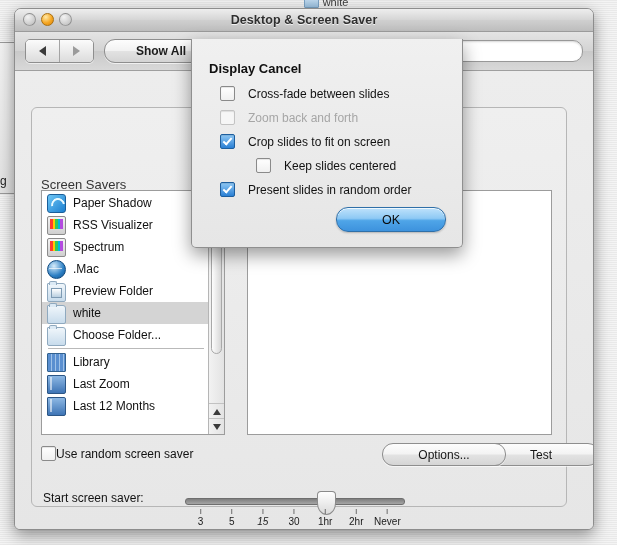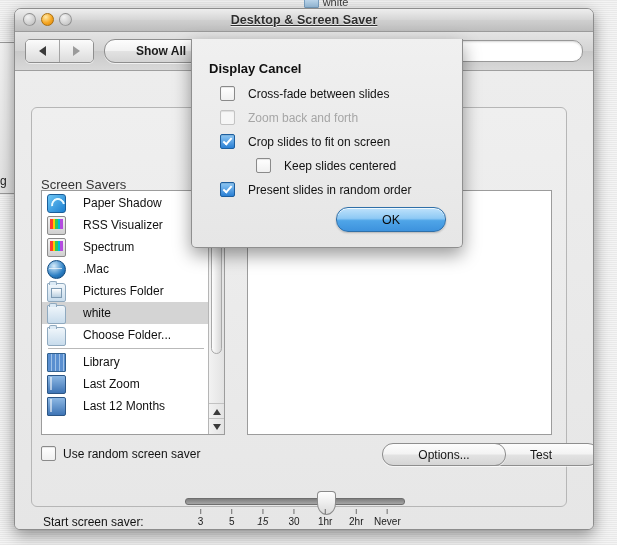--- a/index.html
+++ b/index.html
@@ -90,21 +90,20 @@
     display: flex;
     align-items: center;
     justify-content: center;
   }
   #window-title {
     font-size: 12.5px;
     font-weight: bold;
     color: #2f2f2f;
     text-shadow: 0 1px 0 rgba(255,255,255,0.75);
     letter-spacing: .1px;
-    text-decoration: underline;
   }
   .traffic-lights {
     position: absolute;
     left: 8px; top: 4px;
     display: flex; gap: 5px;
   }
   .tl {
     width: 13px; height: 13px;
     border-radius: 50%;
     border: 1px solid rgba(0,0,0,0.30);
@@ -259,21 +258,21 @@
   #ss-list {
     flex: 1;
     overflow: hidden;
     padding-top: 1px;
   }
   .ss-item {
     height: 22px;
     display: flex;
     align-items: center;
     padding-left: 5px;
-    gap: 17px;
+    gap: 7px;
     font-size: 12px;
     color: #111;
   }
   .ss-item.selected { background: #d4d4d4; }
   .ss-sep {
     height: 1px;
     background: #b9b9b9;
     margin: 2px 4px 2px 6px;
   }
   .ss-icon { width: 17px; height: 17px; flex: 0 0 auto; position: relative; }
@@ -400,21 +399,21 @@
     left: 232px; top: 104px;
     font-size: 11px;
     color: #3a3a3a;
     opacity: .30;
   }
 
   
   #random-row {
     position: absolute;
     left: 26px; top: 375px;
-    display: flex; align-items: center; gap: 7px;
+    display: flex; align-items: center; 
   }
 
   .cb {
     width: 13px; height: 13px;
     border: 1px solid #8a8a8a;
     border-radius: 2px;
     background: linear-gradient(180deg,#ffffff,#f0f0f0);
     box-shadow: inset 0 1px 1px rgba(0,0,0,.10);
     flex: 0 0 auto;
     position: relative;
@@ -450,21 +449,21 @@
     color: #161616;
     display: flex; align-items: center; justify-content: center;
     box-shadow: 0 1px 0 rgba(255,255,255,.6);
   }
   #options-btn { position: absolute; left: 367px; top: 372px; min-width: 90px; }
   #test-btn    { position: absolute; left: 468px; top: 372px; min-width: 82px; }
 
   
   #slider-label {
     position: absolute;
-    left: 28px; top: 444px;
+    left: 28px; top: 420px;
     font-size: 12px; color: #121212;
   }
   #slider-track {
     position: absolute;
     left: 170px; top: 427px;
     width: 218px; height: 5px;
     border-radius: 3px;
     background: linear-gradient(180deg,#7e7e7e,#a5a5a5);
     border: 1px solid #6e6e6e;
   }
@@ -606,21 +605,21 @@
           <div class="ss-item">
             <span class="ss-icon ic-monitor"></span>
             <span>Spectrum</span>
           </div>
           <div class="ss-item">
             <span class="ss-icon ic-mac"></span>
             <span>.Mac</span>
           </div>
           <div class="ss-item">
             <span class="ss-icon ic-folder ic-folder-pic"></span>
-            <span>Pictures Folder</span>
+            <span>Preview Folder</span>
           </div>
           <div class="ss-item selected">
             <span class="ss-icon ic-folder"></span>
             <span>white</span>
           </div>
           <div class="ss-item">
             <span class="ss-icon ic-folder"></span>
             <span>Choose Folder...</span>
           </div>
           <div class="ss-sep"></div>

